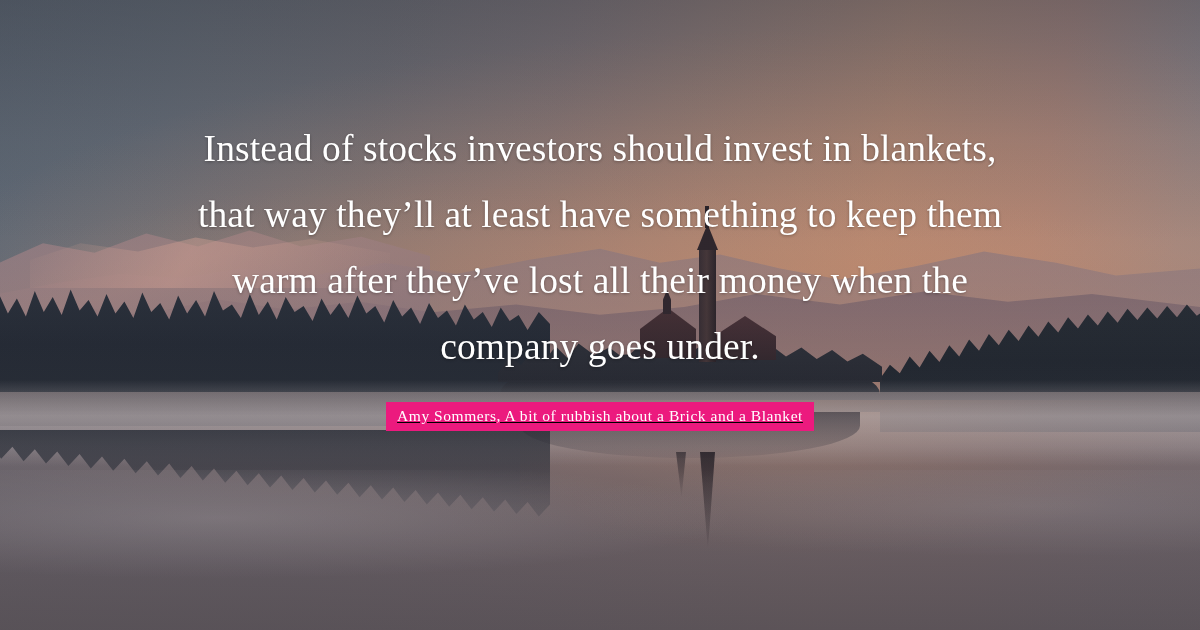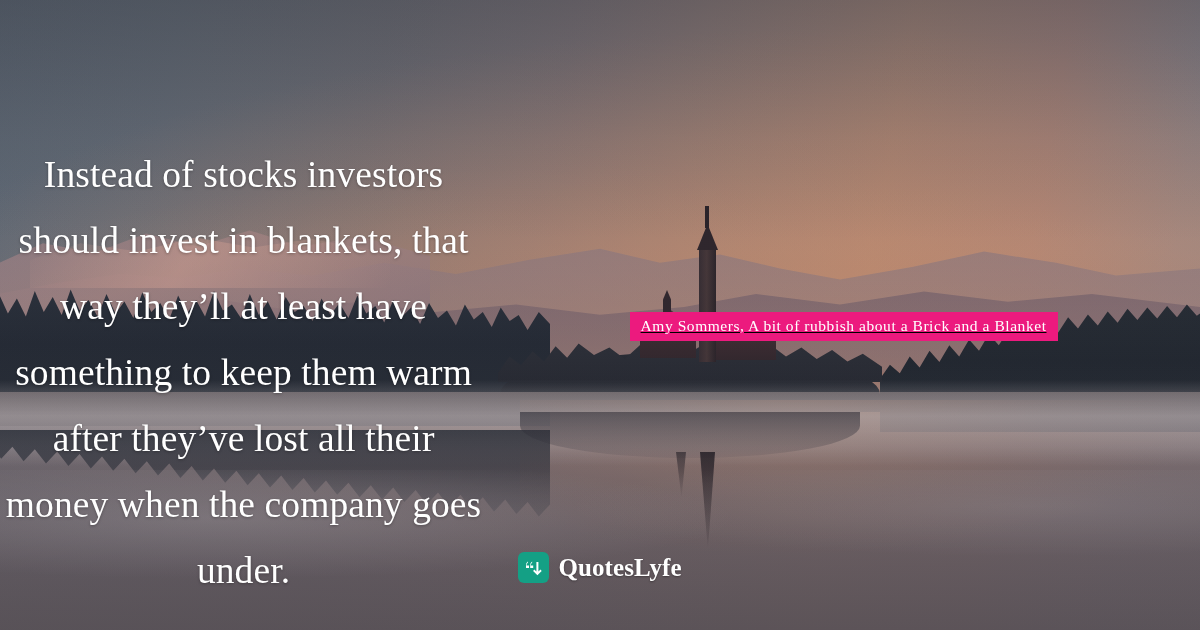--- a/index.html
+++ b/index.html
@@ -210,21 +210,21 @@
       radial-gradient(55% 60% at 86% 30%, rgba(192,184,190,0.24) 0%, rgba(192,184,190,0) 70%);
   }
   
   #scrim {
     background: linear-gradient(to bottom, rgba(28,28,36,0.16) 0%, rgba(28,28,36,0.10) 40%, rgba(24,24,32,0.20) 100%);
   }
 
   
   #content {
     position: absolute; inset: 0;
-    display: flex; flex-direction: row;
+    display: flex; flex-direction: column;
     align-items: center; justify-content: flex-start;
   }
   #quote-text {
     width: 820px;
     margin-top: 116px;
     text-align: center;
     color: #ffffff;
     font-size: 37.5px;
     line-height: 66px;
     letter-spacing: 0.1px;
@@ -304,25 +304,15 @@
   <div id="scrim" class="bg-layer"></div>
 
   <div id="content">
 
     <div id="quote-text">Instead of stocks investors should invest in blankets, that way they’ll at least have something to keep them warm after they’ve lost all their money when the company goes under.</div>
 
     <div id="attribution-wrap">
       <span id="attribution">Amy Sommers, A bit of rubbish about a Brick and a Blanket</span>
     </div>
 
-    <div id="brand">
-      <span id="brand-mark">
-        <svg width="22" height="22" viewBox="0 0 22 22" aria-hidden="true">
-          <path d="M5.0 5.4 C4.0 6.2 3.5 7.3 3.5 8.5 L6.0 8.5 L6.0 11.0 L3.0 11.0 L3.0 8.4 C3.0 6.7 3.8 5.4 5.0 4.6 Z" fill="#ffffff"></path>
-          <path d="M9.2 5.4 C8.2 6.2 7.7 7.3 7.7 8.5 L10.2 8.5 L10.2 11.0 L7.2 11.0 L7.2 8.4 C7.2 6.7 8.0 5.4 9.2 4.6 Z" fill="#ffffff"></path>
-          <path d="M13.4 5.0 L15.4 5.0 L15.4 14.6 L17.5 12.6 L18.7 13.9 L14.4 18.2 L10.1 13.9 L11.3 12.6 L13.4 14.6 Z" fill="#ffffff"></path>
-        </svg>
-      </span>
-      <span id="brand-name">QuotesLyfe</span>
-    </div>
 
   </div>
 </div>
 
 </body></html>

